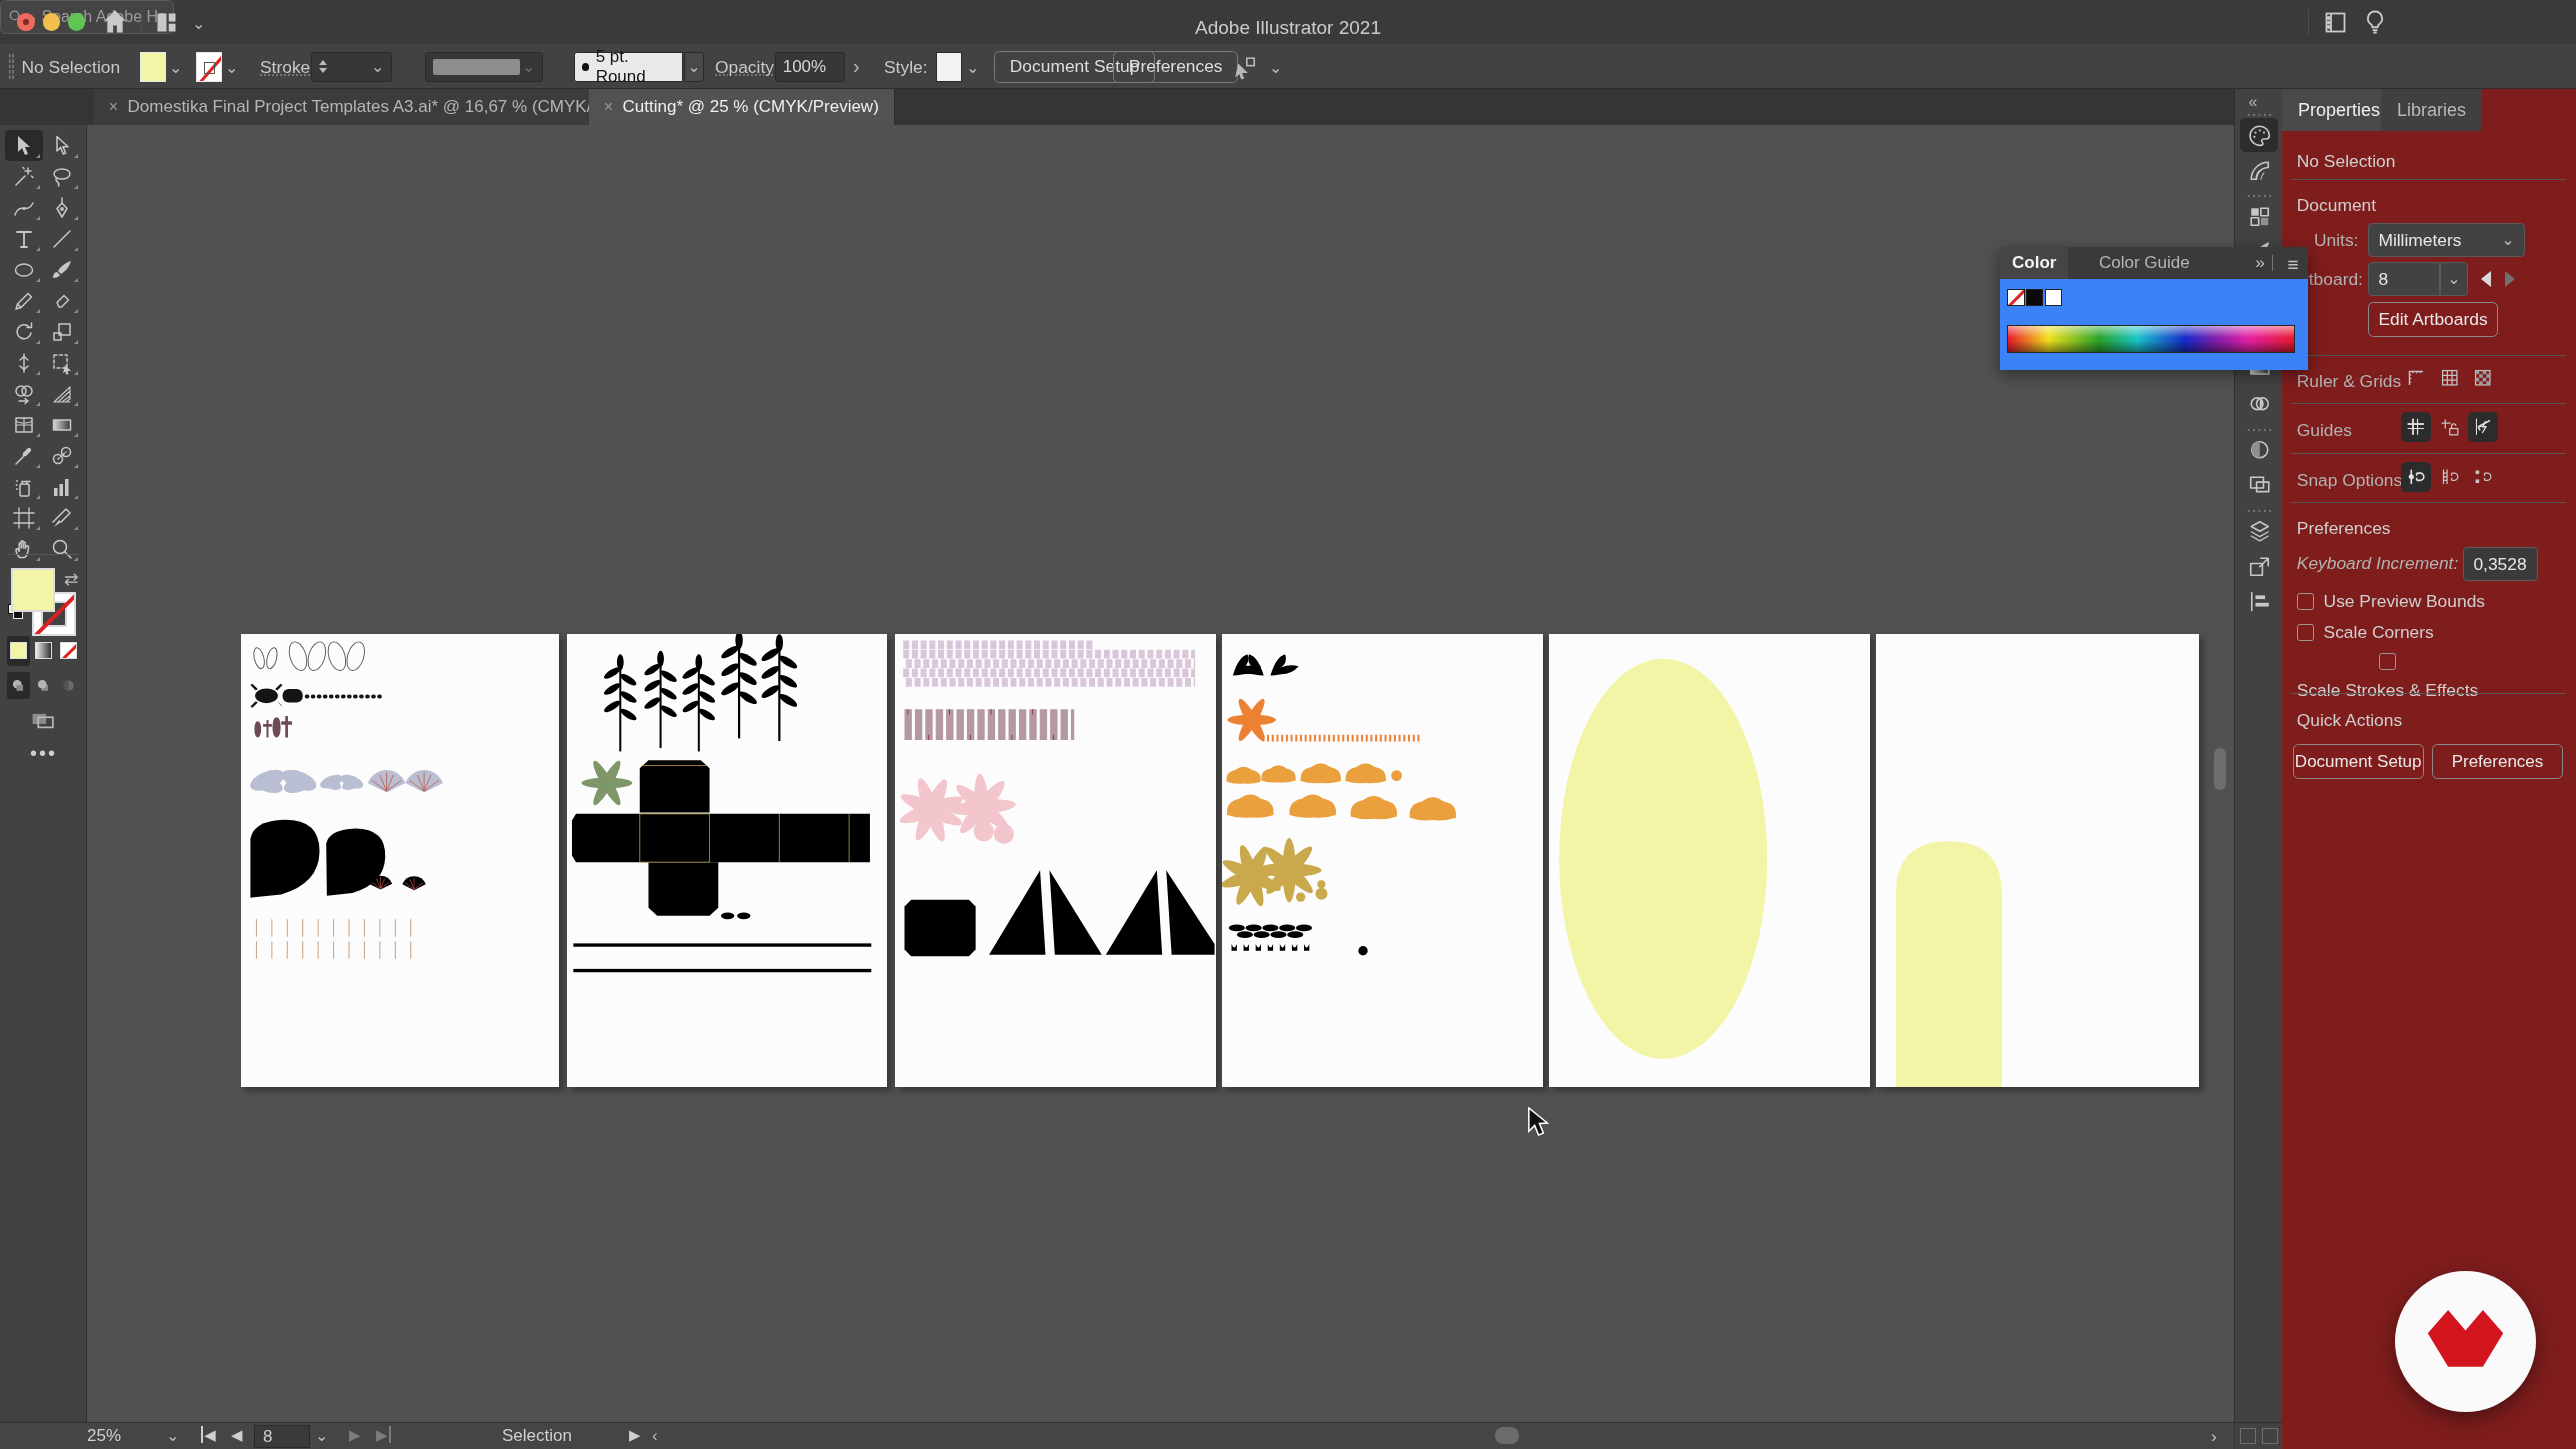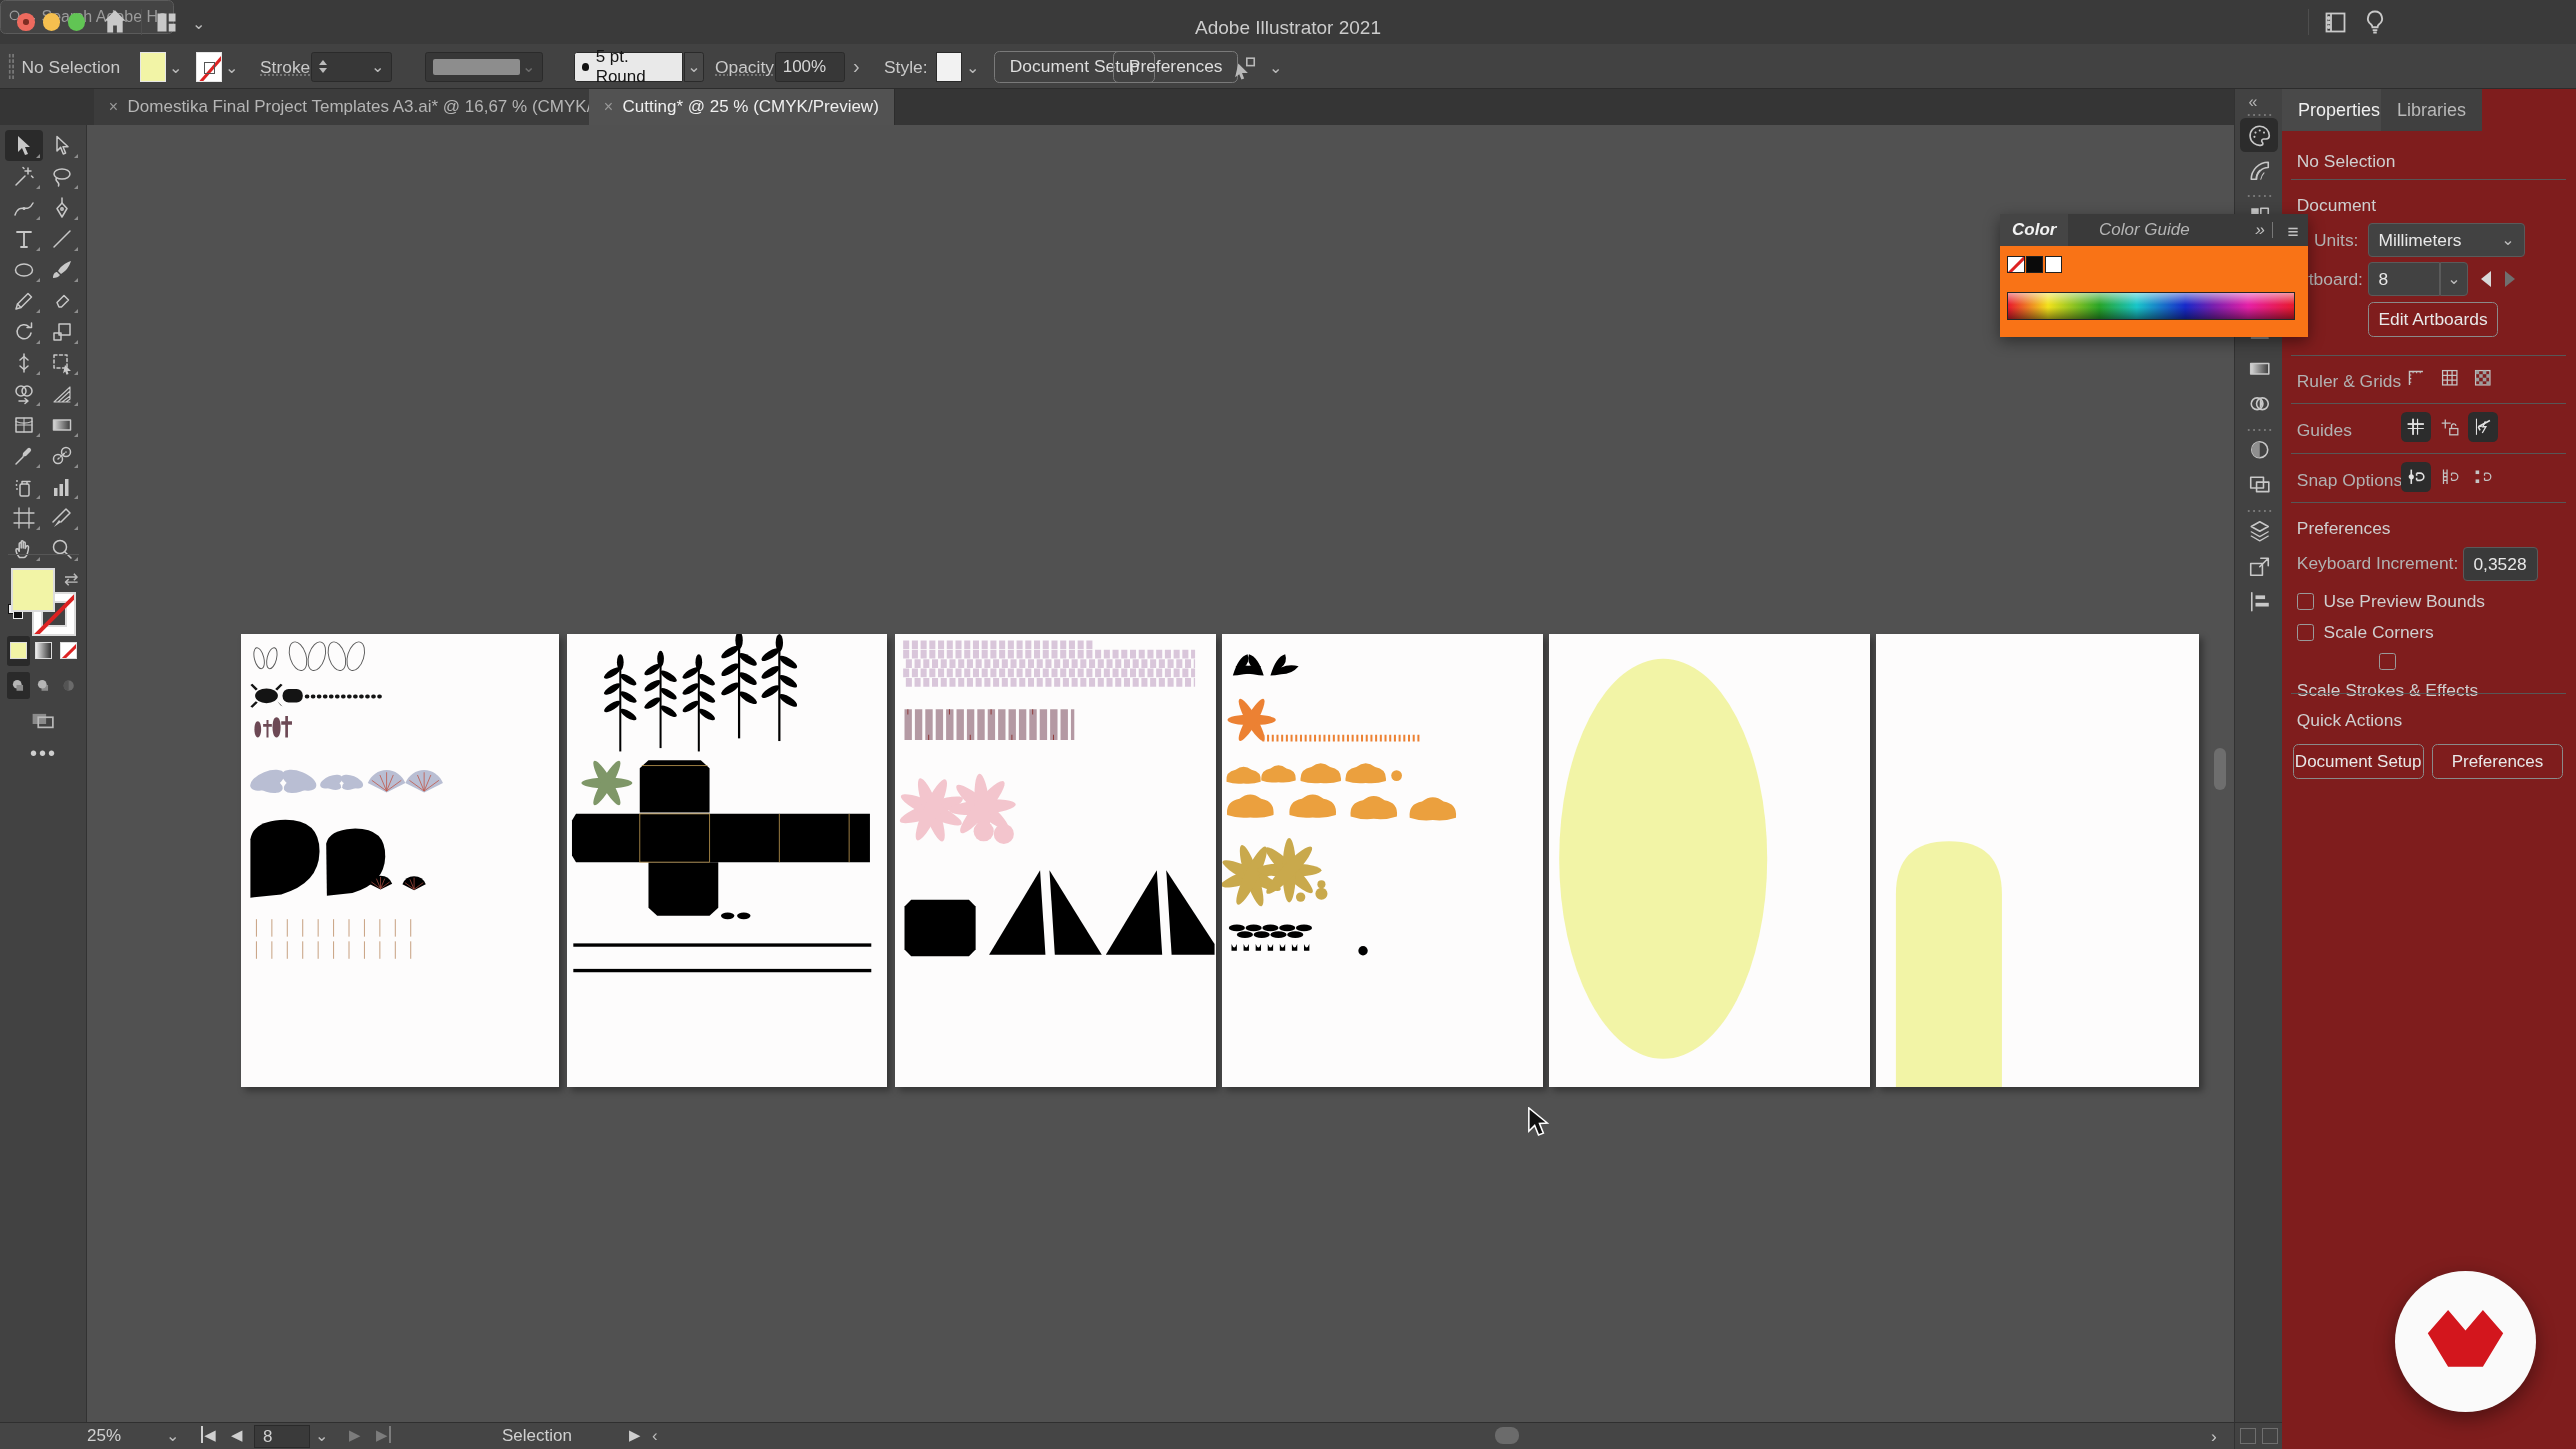--- a/index.html
+++ b/index.html
@@ -96,22 +96,22 @@
   #tb-ellipsis { position:absolute; left:0; top:617px; width:87px; text-align:center; color:#cfcfcf; font-size:20px; letter-spacing:2px; }
 
   
   #canvas { position:absolute; left:87px; top:125px; width:2147px; height:1297px; background:var(--pasteboard); }
   .artboard { position:absolute; top:509px; height:453px; background:#fdfcfc; box-shadow:4px 4px 6.7px rgba(0,0,0,.35); }
   .artboard svg { width:100%; height:100%; display:block; }
   #vscroll { position:absolute; right:8px; top:623px; width:12px; height:42px; background:#6e6e6e; border-radius:6px; }
   #cursor { position:absolute; left:1439px; top:982px; }
 
   
-  #colorpanel { position:absolute; left:1913px; top:89px; width:308px; height:123px; background:#f97316;
-    box-shadow:0 5.4px 14.8px rgba(0,0,0,.45); z-index:20;font-style:italic; }
+  #colorpanel { position:absolute; left:1913px; top:122px; width:308px; height:123px; background:#3b82f6;
+    box-shadow:0 5.4px 14.8px rgba(0,0,0,.45); z-index:20; }
   #cp-header { position:absolute; left:0; top:0; width:100%; height:32px; background:#3a3a3a; }
   .cp-tab { position:absolute; top:0; height:32px; display:flex; align-items:center; padding:0 12px; font-size:17px; color:#b5b5b5; }
   #cp-tab-0 { left:0; background:#454545; color:#f2f2f2; font-weight:bold; }
   #cp-tab-1 { left:87px; }
   #cp-expand { position:absolute; right:43px; top:5.4px; font-size:17.4px; color:#c2c2c2; }
   #cp-sep { position:absolute; right:35px; top:8px; width:1.3px; height:16px; background:#777; }
   #cp-menu { position:absolute; right:9.4px; top:6.7px; font-size:19px; color:#c2c2c2; }
   .cp-sw { position:absolute; top:42px; width:17.4px; height:17.4px; border:1.3px solid #202020; }
   #cp-none { left:7.4px; background:#fff; overflow:hidden; }
   #cp-none::after{content:"";position:absolute;left:-4px;top:6px;width:27px;height:2.7px;background:#d22;transform:rotate(-45deg);}
@@ -1030,21 +1030,21 @@
       <svg viewBox="0 0 24 24" fill="none" stroke="#c4c4c4" stroke-width="1.4">
           <rect x="4" y="5" width="4" height="4" fill="#c4c4c4" stroke="none"></rect>
           <rect x="4" y="15" width="4" height="4" fill="#c4c4c4" stroke="none"></rect>
           <path d="M14 8h3a4 4 0 0 1 0 8h-3M14 8v3M14 16v-3"></path>
         </svg>
     </span>
     <div class="pp-divider" style="top:413px;"></div>
 
     <span class="pp-text" style="left:14.8px; top:429px;">Preferences</span>
 
-    <span class="pp-text pp-dim" style="left:14.8px; top:464px;">Keyboard Increment:</span>
+    <span class="pp-text pp-dim" style="left:14.8px; top:464px;font-style:italic;">Keyboard Increment:</span>
     <div class="pp-select" style="left:181px; top:458px; width:75px; background:#3a3a3a;">
       <span style="white-space:nowrap; overflow:hidden;">0,3528 mm</span>
     </div>
 
     <div class="pp-checkrow" style="top:502px;">
       <span class="pp-checkbox"></span>
       <span>Use Preview Bounds</span>
     </div>
     <div class="pp-checkrow" style="top:533px;">
       <span class="pp-checkbox"></span>

